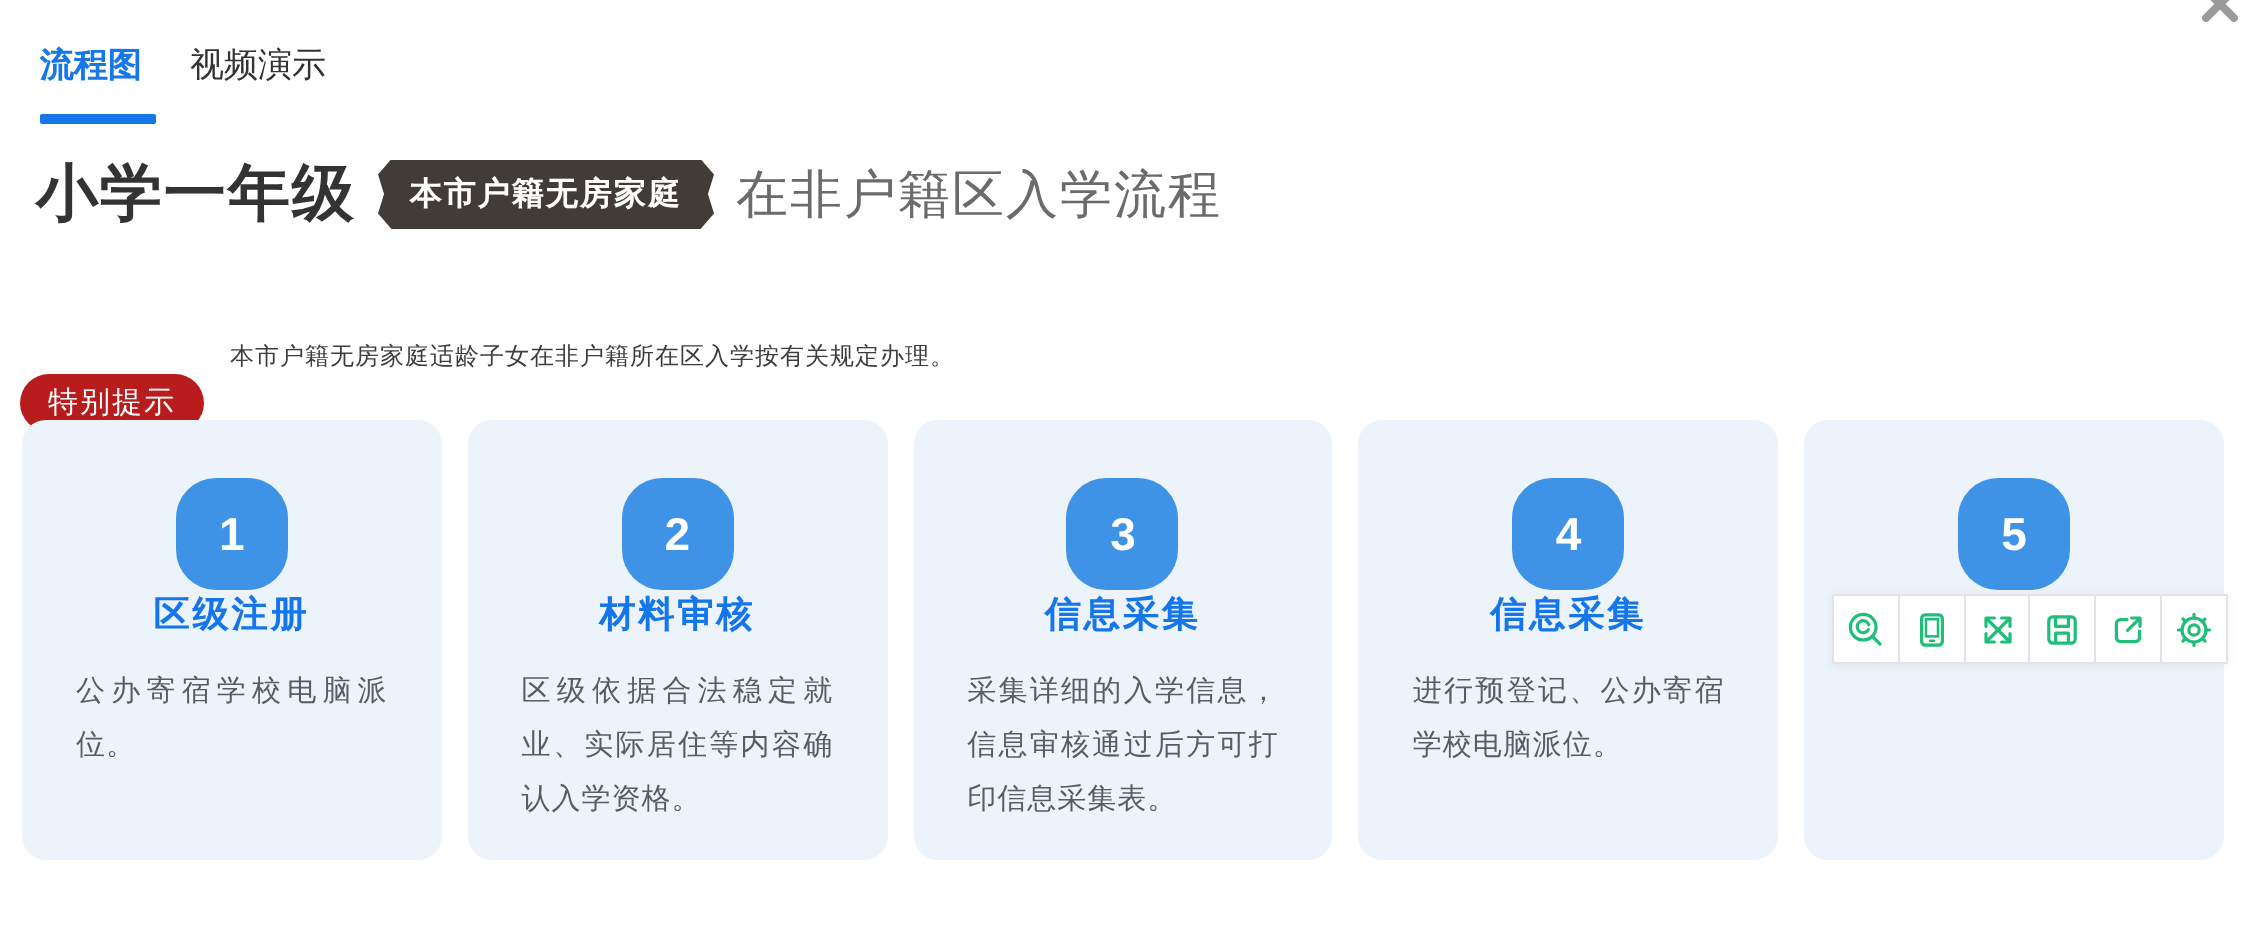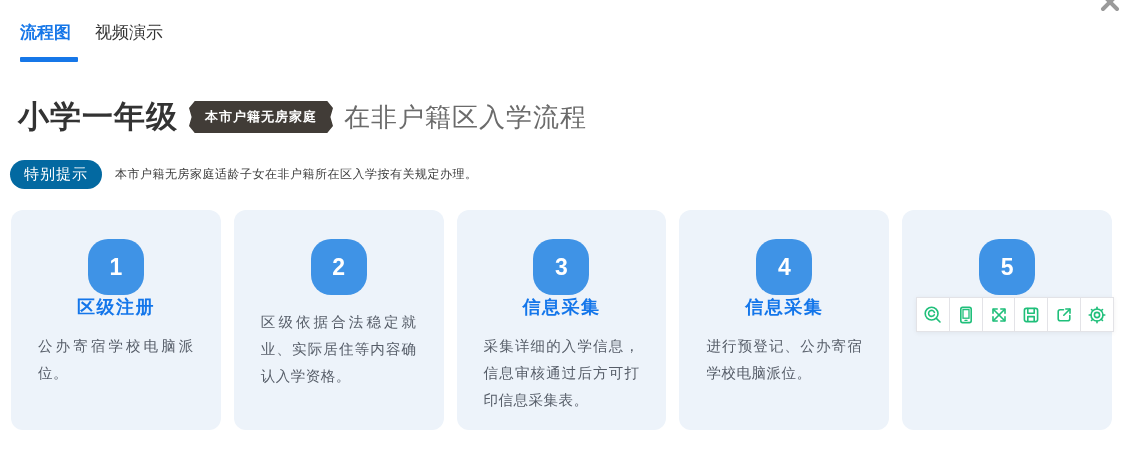--- a/index.html
+++ b/index.html
@@ -32,58 +32,59 @@
     margin: 13px 0 0 20px;
     width: 58px; height: 5px;
     background: #1677e8;
     border-radius: 1px;
   }
   
   .title-row {
     display: flex;
     align-items: center;
     gap: 11px;
-    margin: 34px 0 0 18px;
+    margin: 14px 0 0 18px;
     font-family: Liberation Mono, monospace;
   }
   .title-grade {
     font-size: 31px;
     font-weight: 900;
     color: #333333;
     letter-spacing: 1px;
   }
   .title-badge {
     background: #413c37;
     color: #ffffff;
-    font-size: 13px;
+    font-size: 16px;
     font-weight: bold;
     padding: 7px 16px;
     letter-spacing: 1px;
     clip-path: polygon(4% 0%, 96% 0%, 100% 22%, 98.2% 50%, 100% 78%, 96% 100%, 4% 100%, 0% 78%, 1.8% 50%, 0% 22%);
   }
   .title-suffix {
     font-size: 26px;
     color: #6b6b6b;
     letter-spacing: 1px;
     text-align: center;
   }
   
   .notice-row {
     display: flex;
     align-items: center;
     gap: 13px;
     margin: 22px 0 0 10px;
   }
   .notice-pill {
-    background: #0369a1;
+    background: #b91c1c;
     color: #fff;
     font-size: 15px;
     border-radius: 999px;
     padding: 5px 14px;
     letter-spacing: 1px;
+    margin-top: 47px;
   }
   .notice-text { font-size: 12px; color: #3d3d3d; letter-spacing: 0.5px; }
   
   .flow {
     position: absolute;
     left: 11px;
     top: 210px;
     width: 1101px;
     height: 220px;
   }
@@ -173,20 +174,21 @@
 
 <div class="flow">
   <div class="cards">
     <div class="card">
       <div class="step-num">1</div>
       <div class="step-title">区级注册</div>
       <div class="step-desc">公办寄宿学校电脑派位。</div>
     </div>
     <div class="card">
       <div class="step-num">2</div>
+      <div class="step-title">材料审核</div>
       <div class="step-desc">区级依据合法稳定就业、实际居住等内容确认入学资格。</div>
     </div>
     <div class="card">
       <div class="step-num">3</div>
       <div class="step-title">信息采集</div>
       <div class="step-desc">采集详细的入学信息，信息审核通过后方可打印信息采集表。</div>
     </div>
     <div class="card">
       <div class="step-num">4</div>
       <div class="step-title">信息采集</div>

